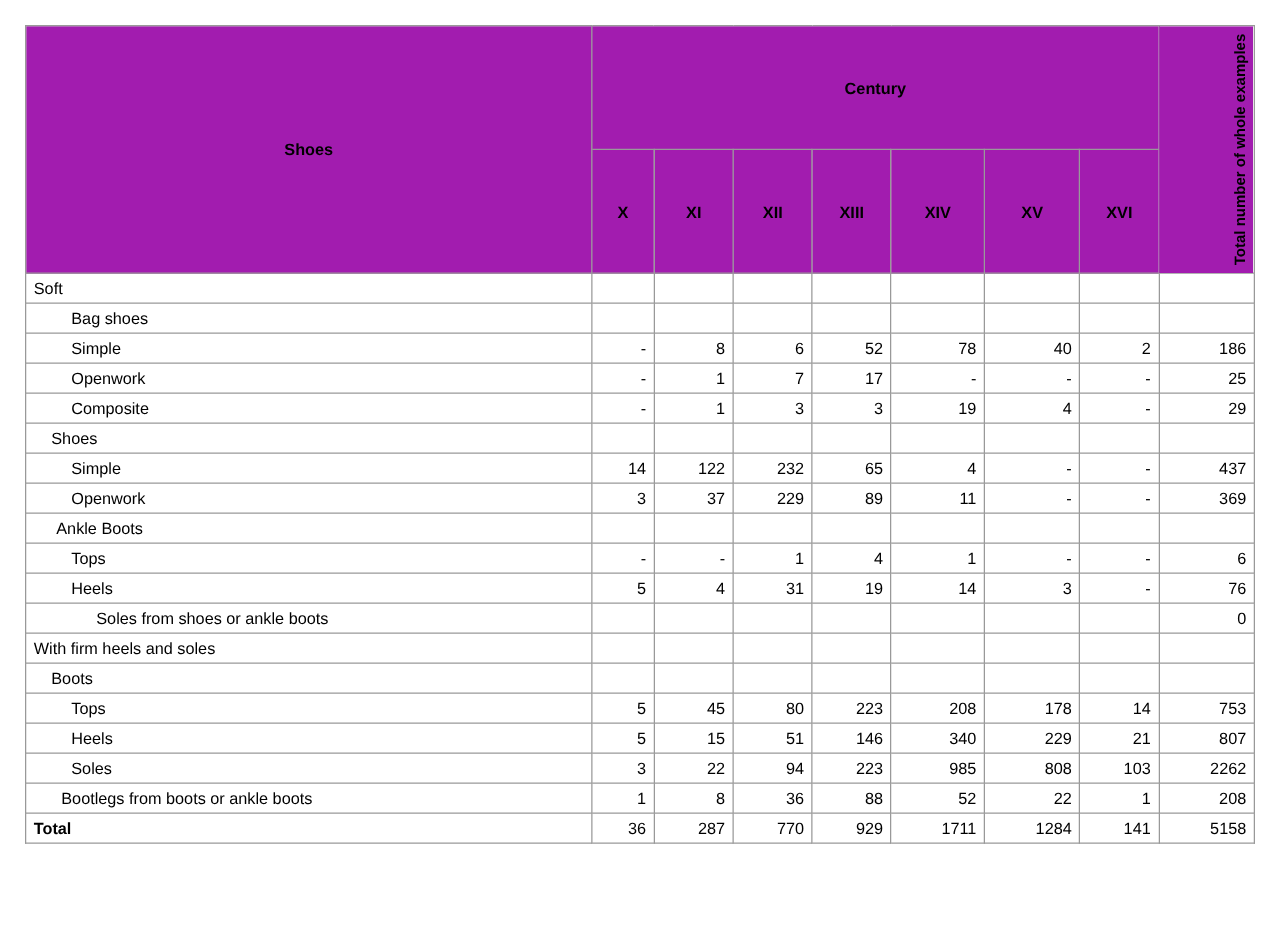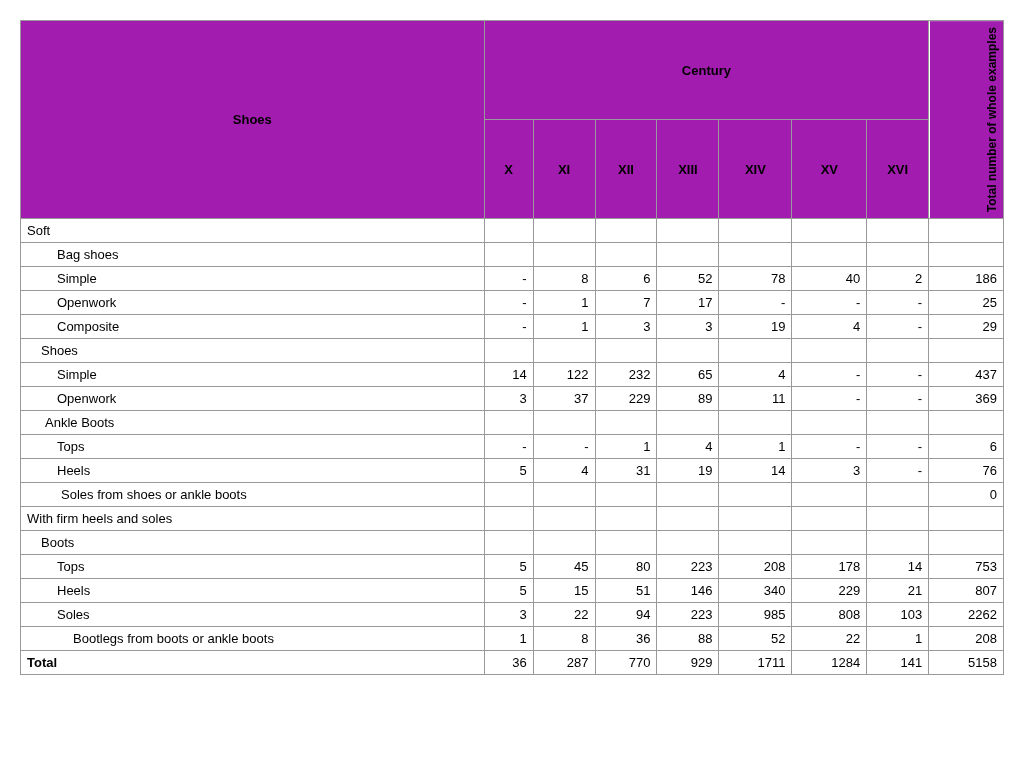--- a/index.html
+++ b/index.html
@@ -190,21 +190,21 @@
           <td>5</td>
           <td>4</td>
           <td>31</td>
           <td>19</td>
           <td>14</td>
           <td>3</td>
           <td>-</td>
           <td>76</td>
         </tr>
         <tr>
-          <td class="label-cell" style="padding-left: 40px;">Soles from shoes or ankle boots</td>
+          <td class="label-cell" style="padding-left: 56px;">Soles from shoes or ankle boots</td>
           <td></td>
           <td></td>
           <td></td>
           <td></td>
           <td></td>
           <td></td>
           <td></td>
           <td>0</td>
         </tr>
         <tr>
@@ -256,21 +256,21 @@
           <td>3</td>
           <td>22</td>
           <td>94</td>
           <td>223</td>
           <td>985</td>
           <td>808</td>
           <td>103</td>
           <td>2262</td>
         </tr>
         <tr>
-          <td class="label-cell" style="padding-left: 52px; margin-left: 36px;">Bootlegs from boots or ankle boots</td>
+          <td class="label-cell" style="padding-left: 28px; margin-left: 36px;">Bootlegs from boots or ankle boots</td>
           <td>1</td>
           <td>8</td>
           <td>36</td>
           <td>88</td>
           <td>52</td>
           <td>22</td>
           <td>1</td>
           <td>208</td>
         </tr>
         <tr>

